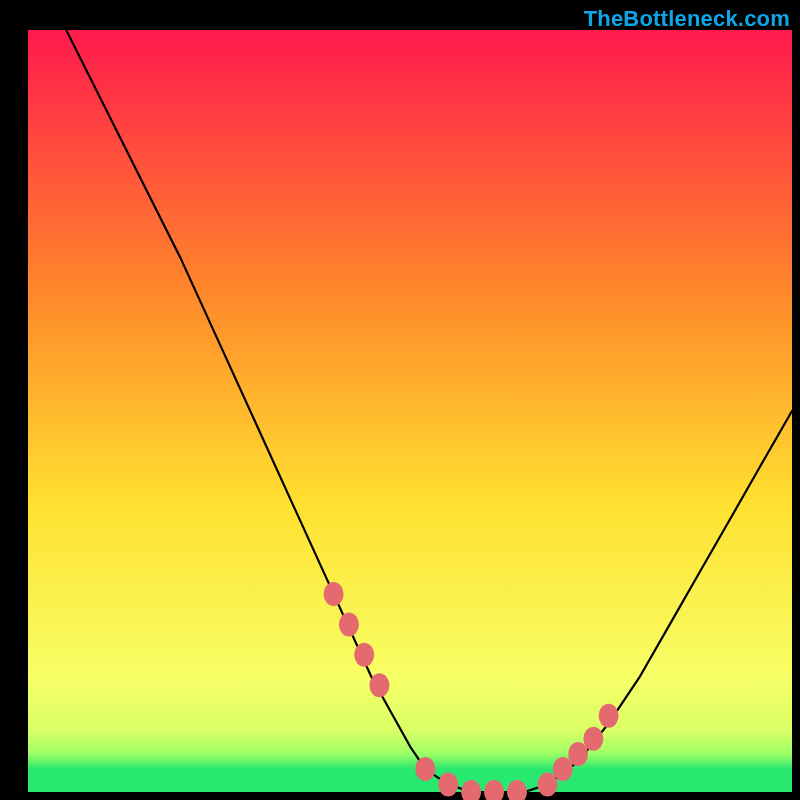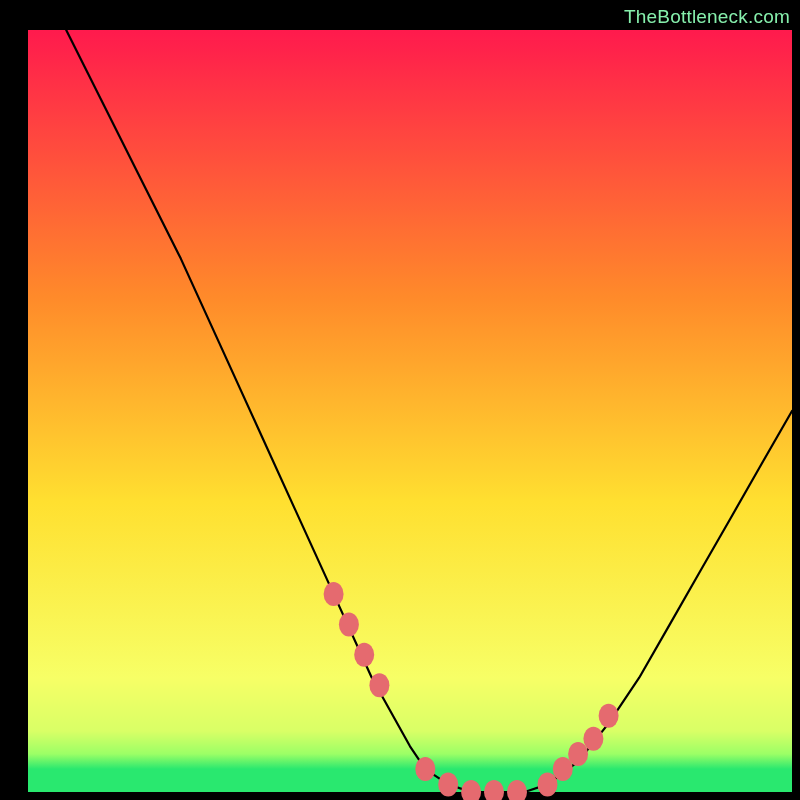--- a/index.html
+++ b/index.html
@@ -14,23 +14,23 @@
   .frame {
     position: relative;
     width: 800px;
     height: 800px;
     background: #000;
   }
   .watermark {
     position: absolute;
     top: 6px;
     right: 10px;
-    color: #86efac;
-    font-size: 19px;
-    font-weight: 400;
+    color: #0ea5e9;
+    font-size: 22px;
+    font-weight: 700;
     letter-spacing: 0.2px;
     z-index: 20;
   }
   svg {
     position: absolute;
     top: 0;
     left: 0;
   }
 </style>
 </head>

